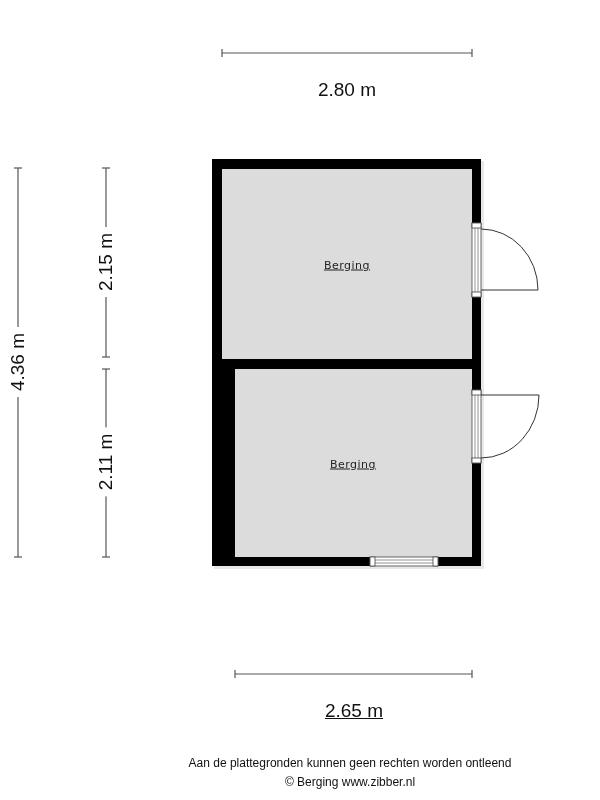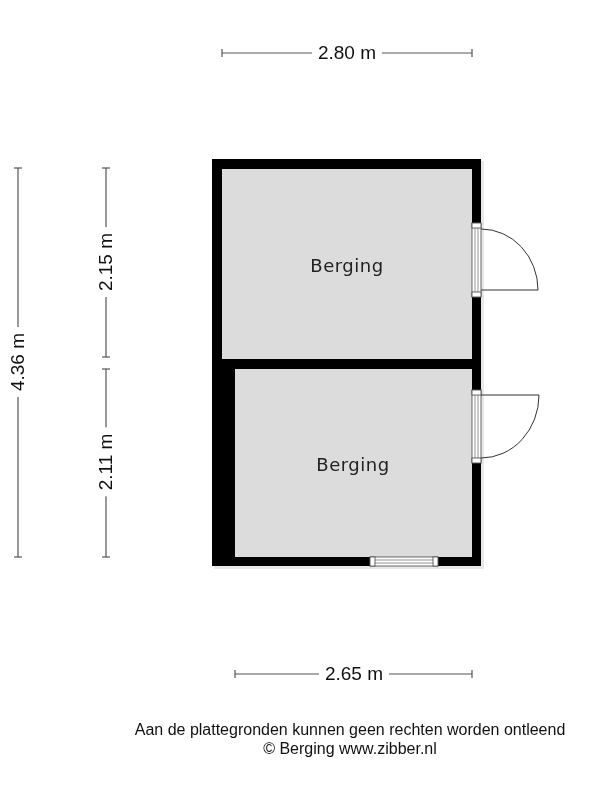--- a/index.html
+++ b/index.html
@@ -1,26 +1,26 @@
 <!DOCTYPE html>
 <html><head>
   <meta charset="utf-8">
   <style>
     html, body { margin: 0; padding: 0; background: #ffffff; }
     body { width: 600px; height: 800px; position: relative; overflow: hidden;
            font-family: "Liberation Sans", sans-serif; color: #1a1a1a; }
     svg.plan { position: absolute; left: 0; top: 0; }
     .dim-label { position: absolute; font-size: 19px; color: #111; white-space: nowrap;
                  background: #fff; line-height: 22px; }
-    .dim-label.h { transform: translateX(-50%); padding: 0 6px; }
+    .dim-label.h { transform: translateX(-50%); padding: 0 6px; margin-top: 37px; }
     .dim-label.v { transform: translate(-50%, -50%) rotate(-90deg); padding: 0 6px; }
-    .room-label { position: absolute; font-family: "DejaVu Sans", sans-serif; font-size: 18px;
-                  color: #222; transform: translate(-50%, -50%); letter-spacing: 0.5px; white-space: nowrap; }
+    .room-label { position: absolute; font-family: "DejaVu Sans", sans-serif; font-size: 11px;
+                  color: #222; transform: translate(-50%, -50%); letter-spacing: 0.5px; white-space: nowrap; text-decoration: underline; }
     .footer { position: absolute; left: 100px; width: 500px; text-align: center;
-              font-size: 16px; color: #111; line-height: 19px; }
+              font-size: 12px; color: #111; line-height: 19px; margin-top: 34px; }
   </style>
 </head>
 <body>
 
 <svg class="plan" width="600" height="800" viewBox="0 0 600 800">
 
   <rect x="214" y="161" width="270" height="408" fill="#e8e8e8"></rect>
 
   <rect x="212" y="159" width="269" height="407" fill="#000"></rect>
 
@@ -80,21 +80,21 @@
     <line x1="102" y1="357" x2="110" y2="357"></line>
   </g>
   <g stroke="#555" stroke-width="1.2">
     <line x1="106" y1="369" x2="106" y2="557"></line>
     <line x1="102" y1="369" x2="110" y2="369"></line>
     <line x1="102" y1="557" x2="110" y2="557"></line>
   </g>
 </svg>
 
 <div class="dim-label h" style="left:347px; top:42px;">2.80 m</div>
-<div class="dim-label h" style="left:354px; top:663px;">2.65 m</div>
+<div class="dim-label h" style="left:354px; top:663px;text-decoration:underline;">2.65 m</div>
 <div class="dim-label v" style="left:18px; top:362px;">4.36 m</div>
 <div class="dim-label v" style="left:106px; top:262px;">2.15 m</div>
 <div class="dim-label v" style="left:106px; top:462px;">2.11 m</div>
 
 <div class="room-label" style="left:347px; top:265px;">Berging</div>
 <div class="room-label" style="left:353px; top:464px;">Berging</div>
 
 <div class="footer" style="top:720px;">Aan de plattegronden kunnen geen rechten worden ontleend</div>
 <div class="footer" style="top:739px;">© Berging www.zibber.nl</div>
 

